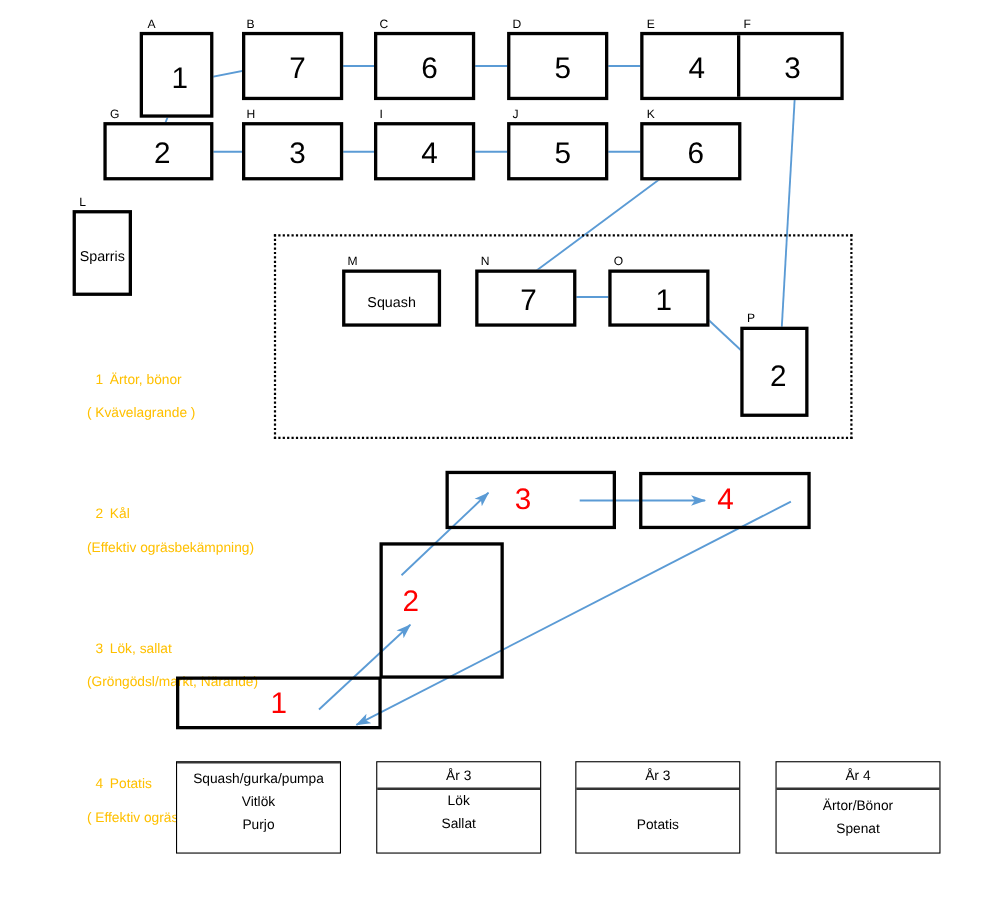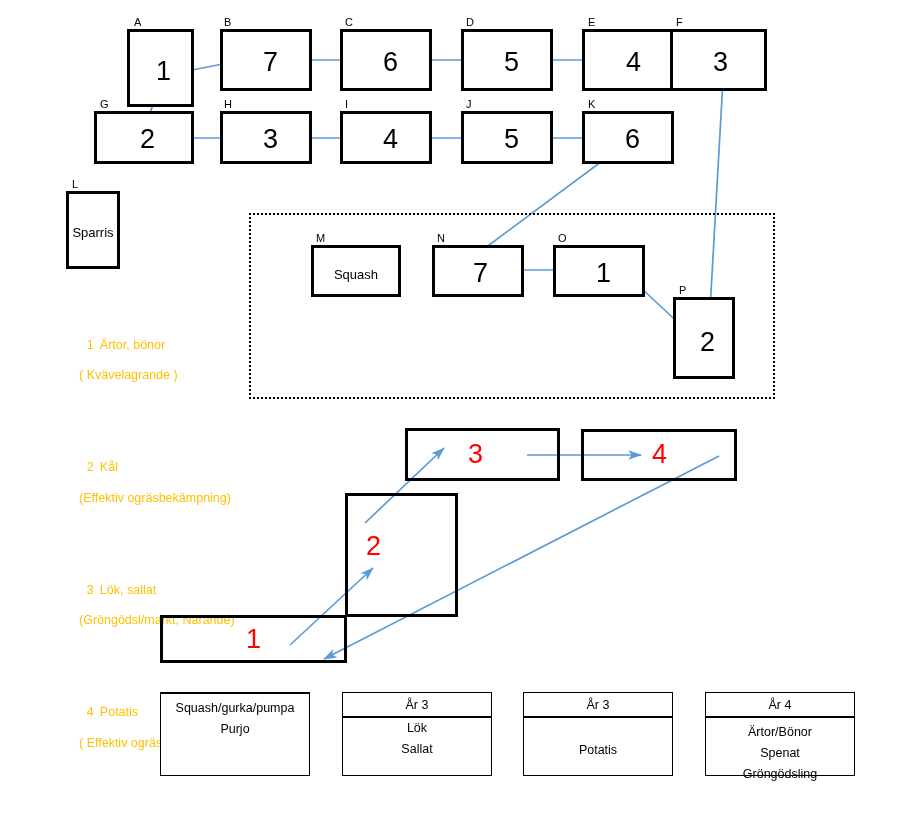--- a/index.html
+++ b/index.html
@@ -276,20 +276,21 @@
 
   <div class="stair" style="left:405px;top:428px;width:155px;height:53px;"></div>
   <span class="rednum" style="left:468px;top:441px;">3</span>
 
   <div class="stair" style="left:581px;top:429px;width:156px;height:52px;"></div>
   <span class="rednum" style="left:652px;top:441px;">4</span>
 
   <div class="ytable" style="left:160px;top:692px;width:150px;height:84px;">
     <div class="ybody">
       <span class="line">Squash/gurka/pumpa</span>
+      <span class="line">Vitlök</span>
       <span class="line">Purjo</span>
     </div>
   </div>
 
   <div class="ytable" style="left:342px;top:692px;width:150px;height:84px;">
     <div class="yhead">År 3</div>
     <div class="ybody" style="padding-top:0;">
       <span class="line">Lök</span>
       <span class="line">Sallat</span>
     </div>
@@ -300,17 +301,16 @@
     <div class="ybody" style="padding-top:22px;">
       <span class="line">Potatis</span>
     </div>
   </div>
 
   <div class="ytable" style="left:705px;top:692px;width:150px;height:84px;">
     <div class="yhead">År 4</div>
     <div class="ybody">
       <span class="line">Ärtor/Bönor</span>
       <span class="line">Spenat</span>
-      <span class="line">Gröngödsling</span>
     </div>
   </div>
 
 </div>
 
 </body></html>

